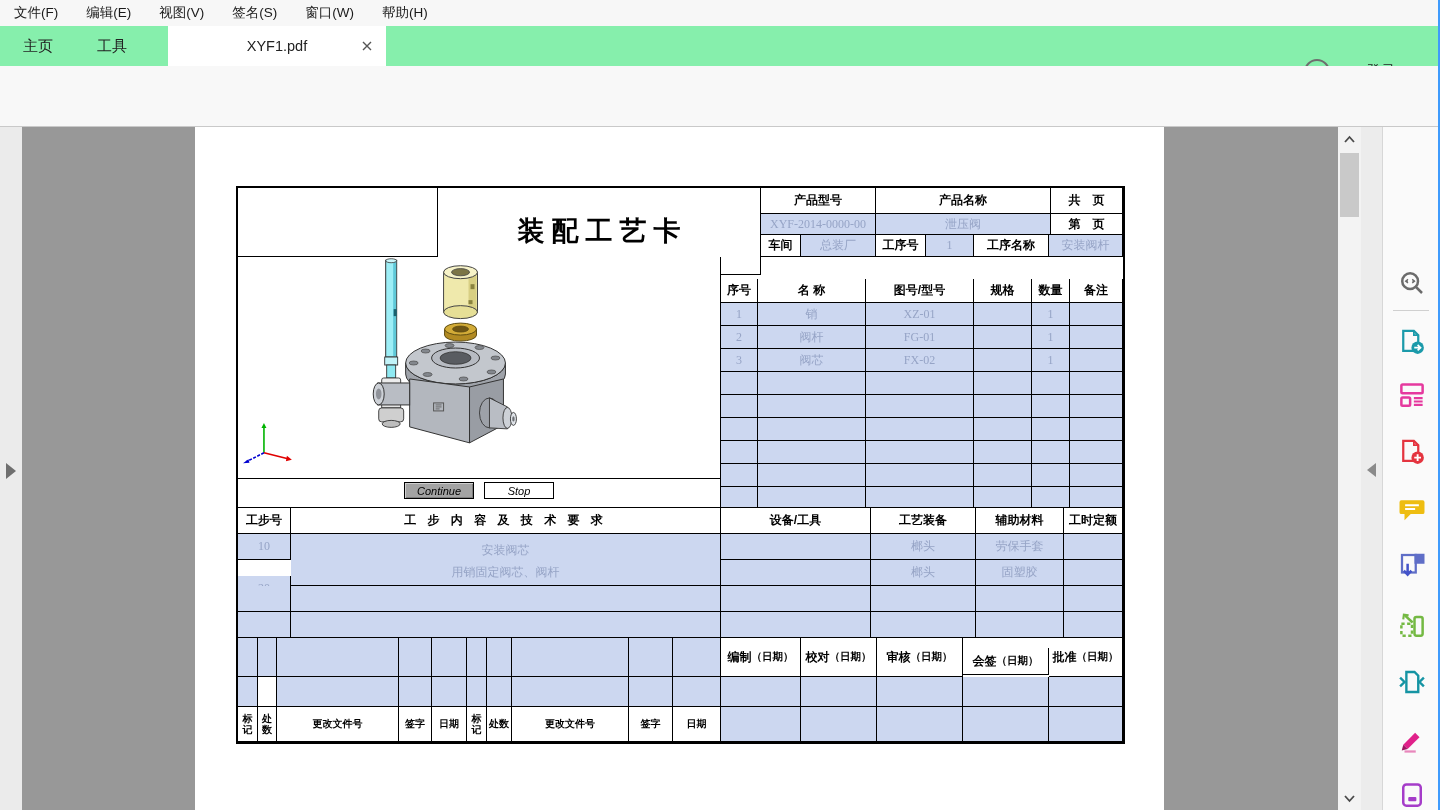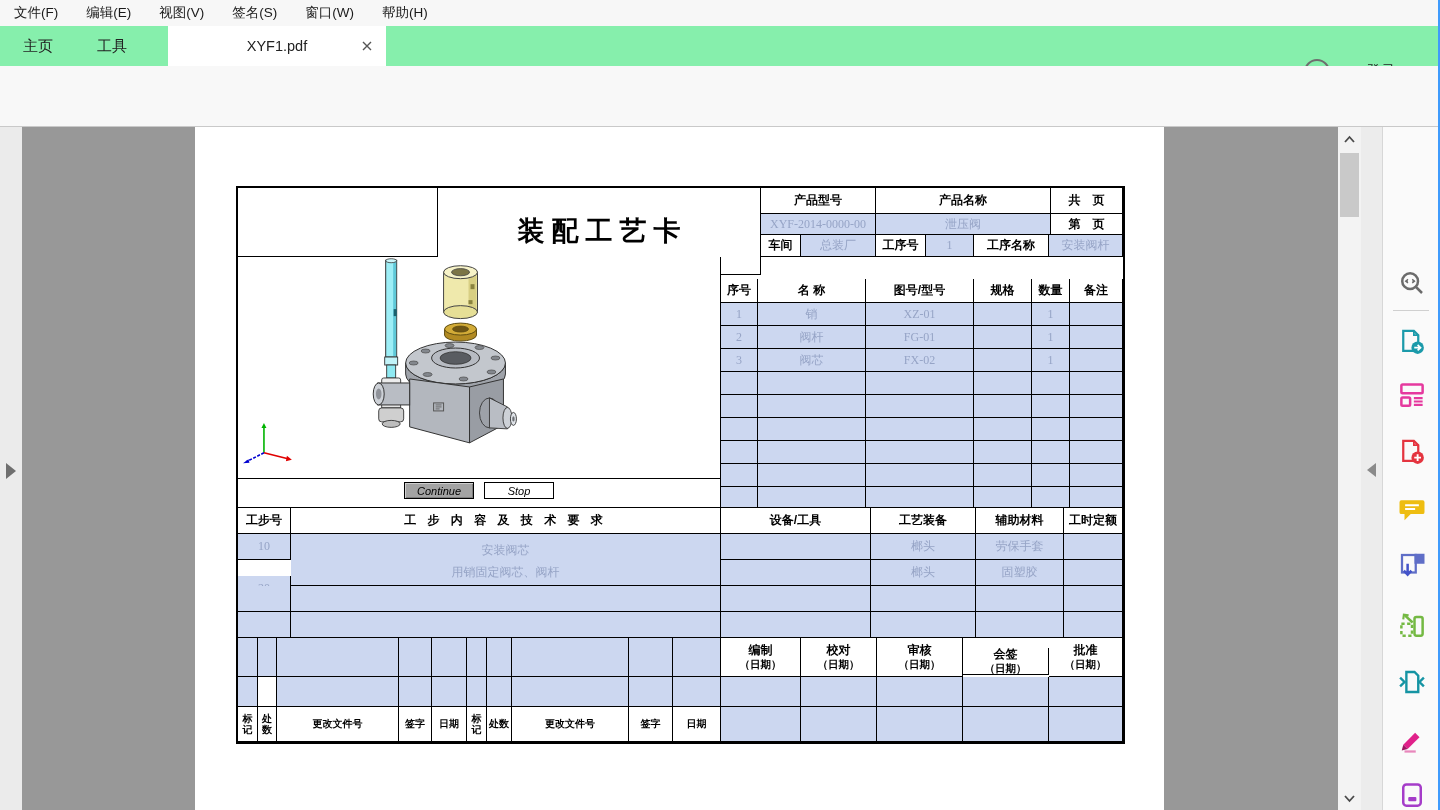--- a/index.html
+++ b/index.html
@@ -50,21 +50,21 @@
   #doc { position:absolute; left:41px; top:59px; width:889px; height:558px; border:2px solid #000; background:#fff; font-family:"Liberation Serif",serif; }
   .c { position:absolute; border-right:1px solid #000; border-bottom:1px solid #000; background:#fff; display:flex; align-items:center; justify-content:center; font-size:12px; color:#000; overflow:hidden; white-space:nowrap; }
   .b { background:#ccd7f0; }
   .v { color:#96a4c6; }
   .hd { font-weight:bold; font-family:"Liberation Sans",sans-serif; font-size:12px; }
   .sm { font-size:10px; white-space:normal; line-height:1.15; text-align:center; word-break:break-all; }
   #doc-title { font-size:27px; font-weight:bold; letter-spacing:7px; font-family:"Liberation Sans",sans-serif; padding-left:7px; }
   .pdfbtn { position:absolute; border:1px solid #000; font-size:11px; font-family:"Liberation Sans",sans-serif; display:flex; align-items:center; justify-content:center;font-style:italic; }
   #btn-continue { background:#a3a3a3; box-shadow:inset 1px 1px 0 #cfcfcf, inset -1px -1px 0 #7d7d7d; }
   #btn-stop { background:#ffffff; }
-  .two-line { flex-direction:column; line-height:1.25; }
+  .two-line { flex-direction:row; line-height:1.25; }
   .two-line .l2 { font-size:10.5px; }
 </style>
 </head>
 <body>
 
 <div id="app">
 
   <div id="menubar">
     <span class="menu-item">文件(F)</span>
     <span class="menu-item">编辑(E)</span>

